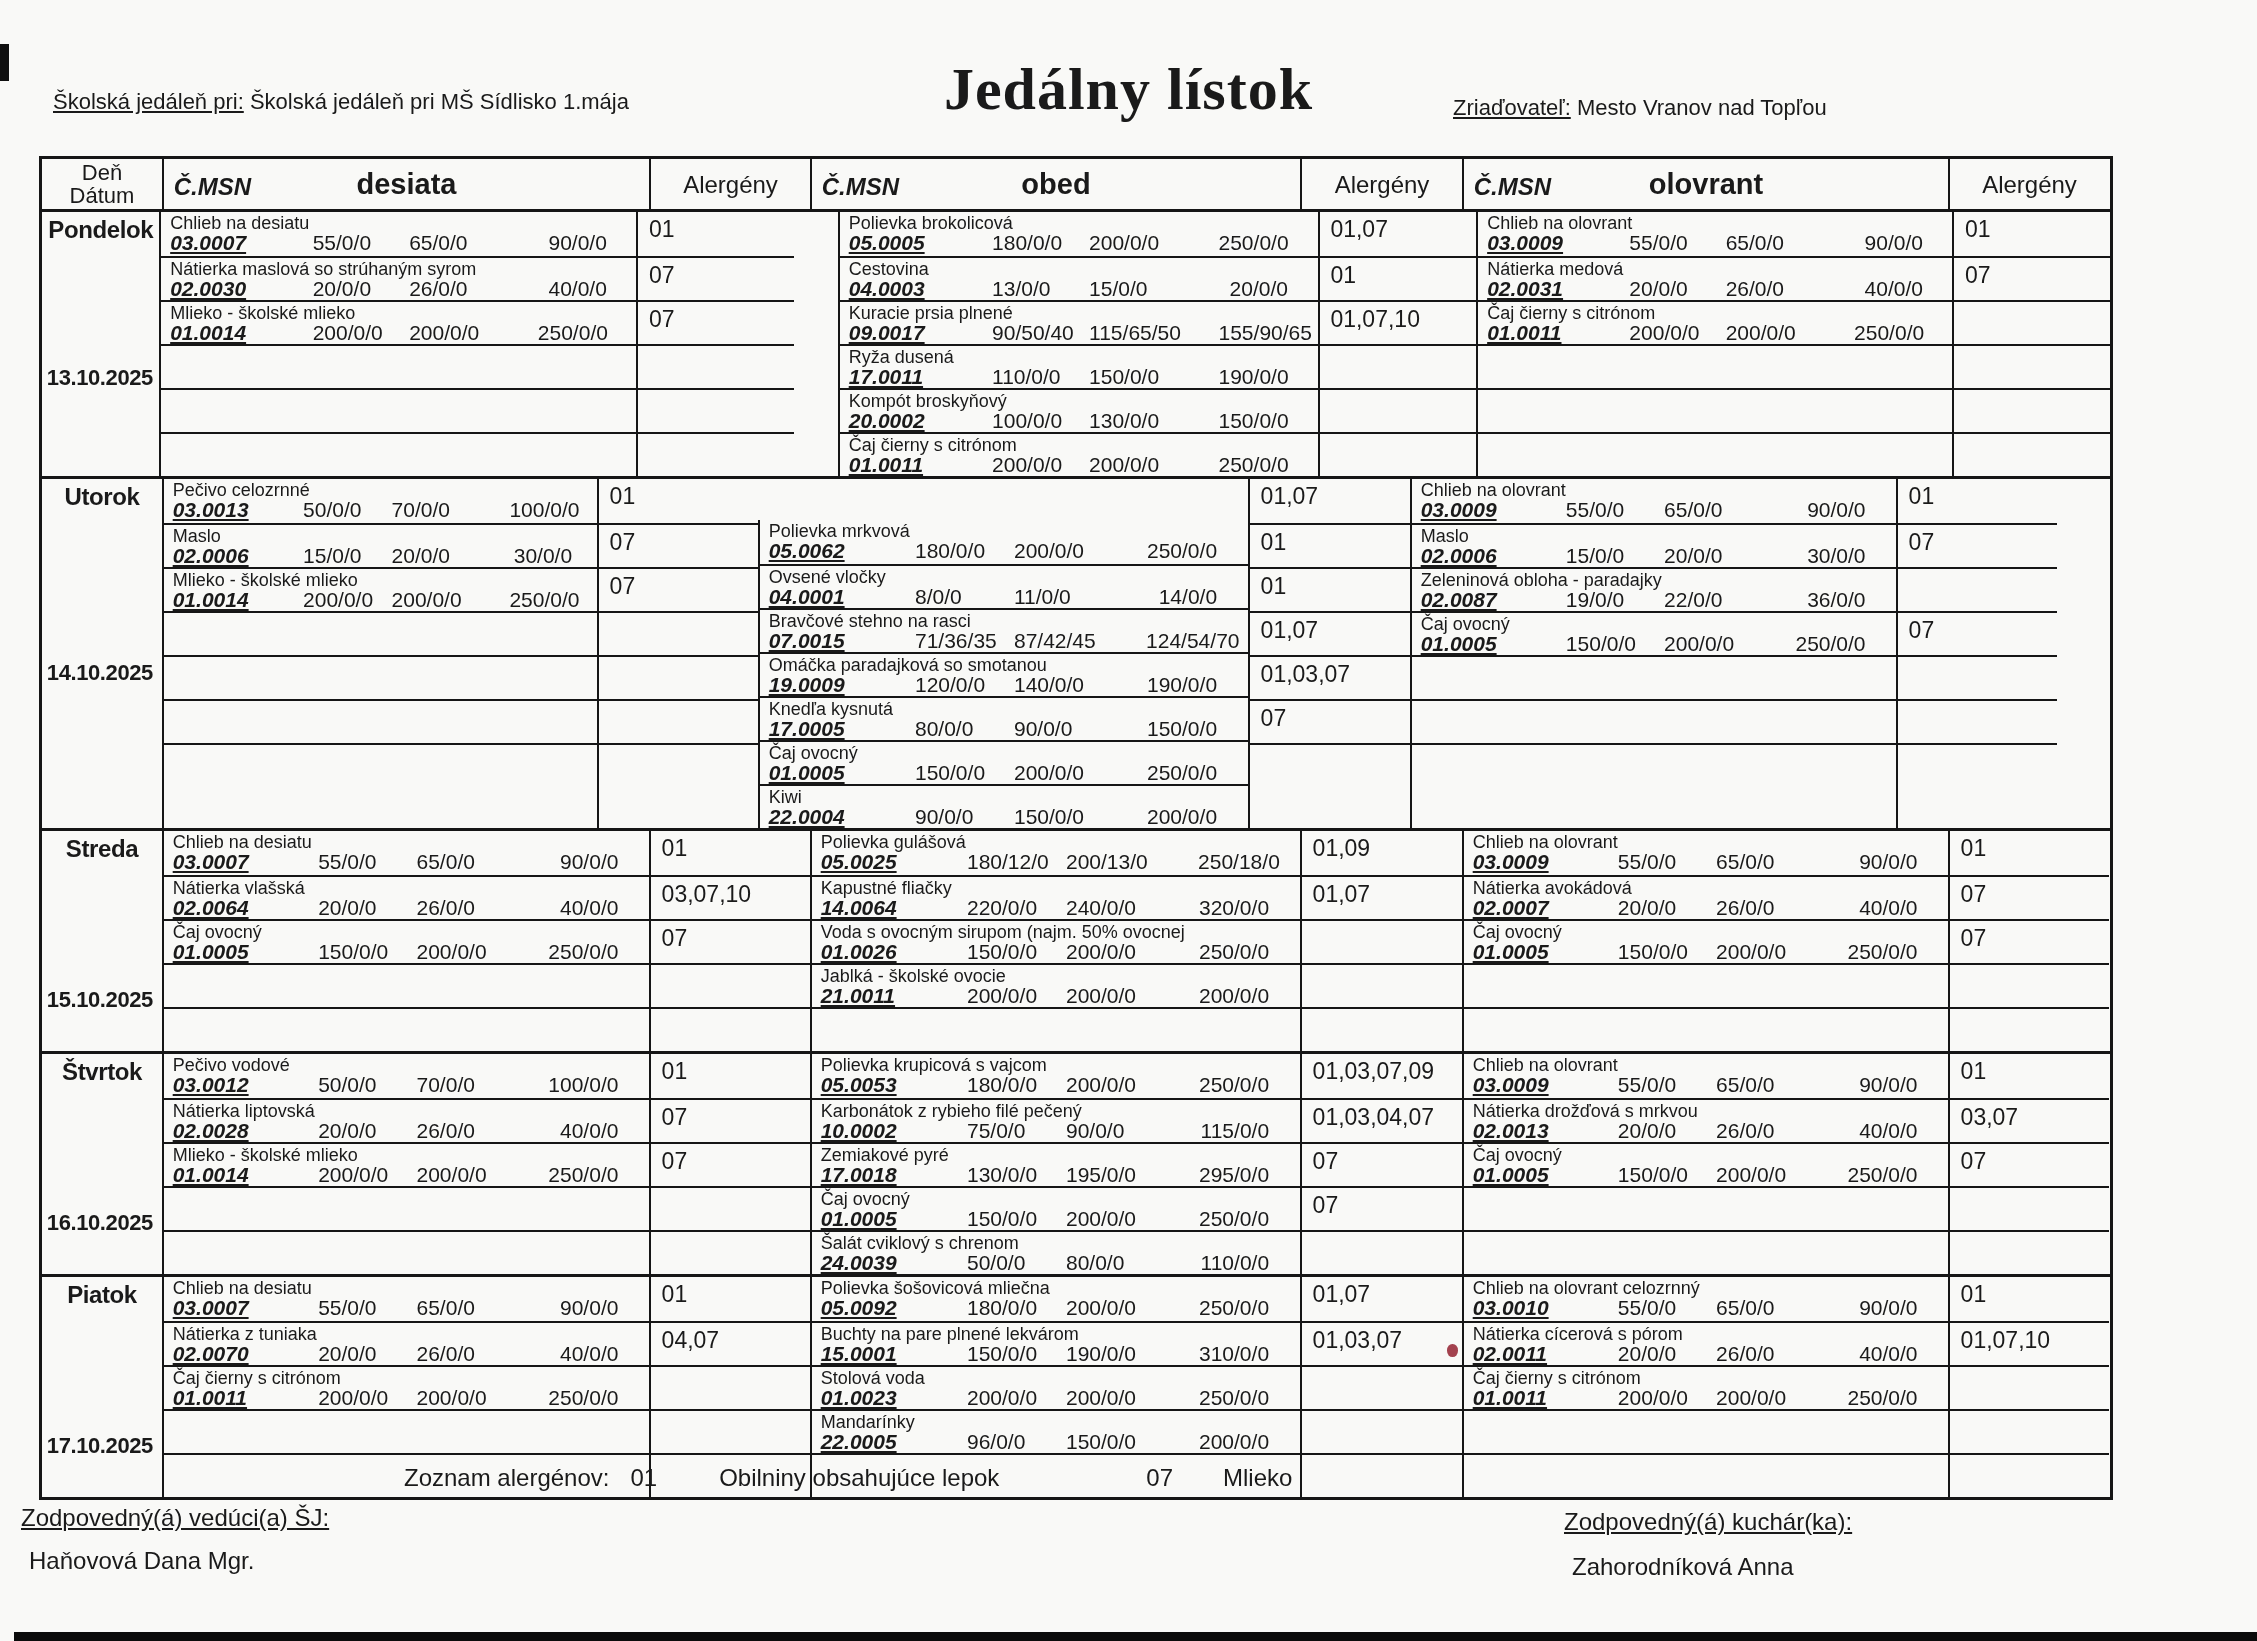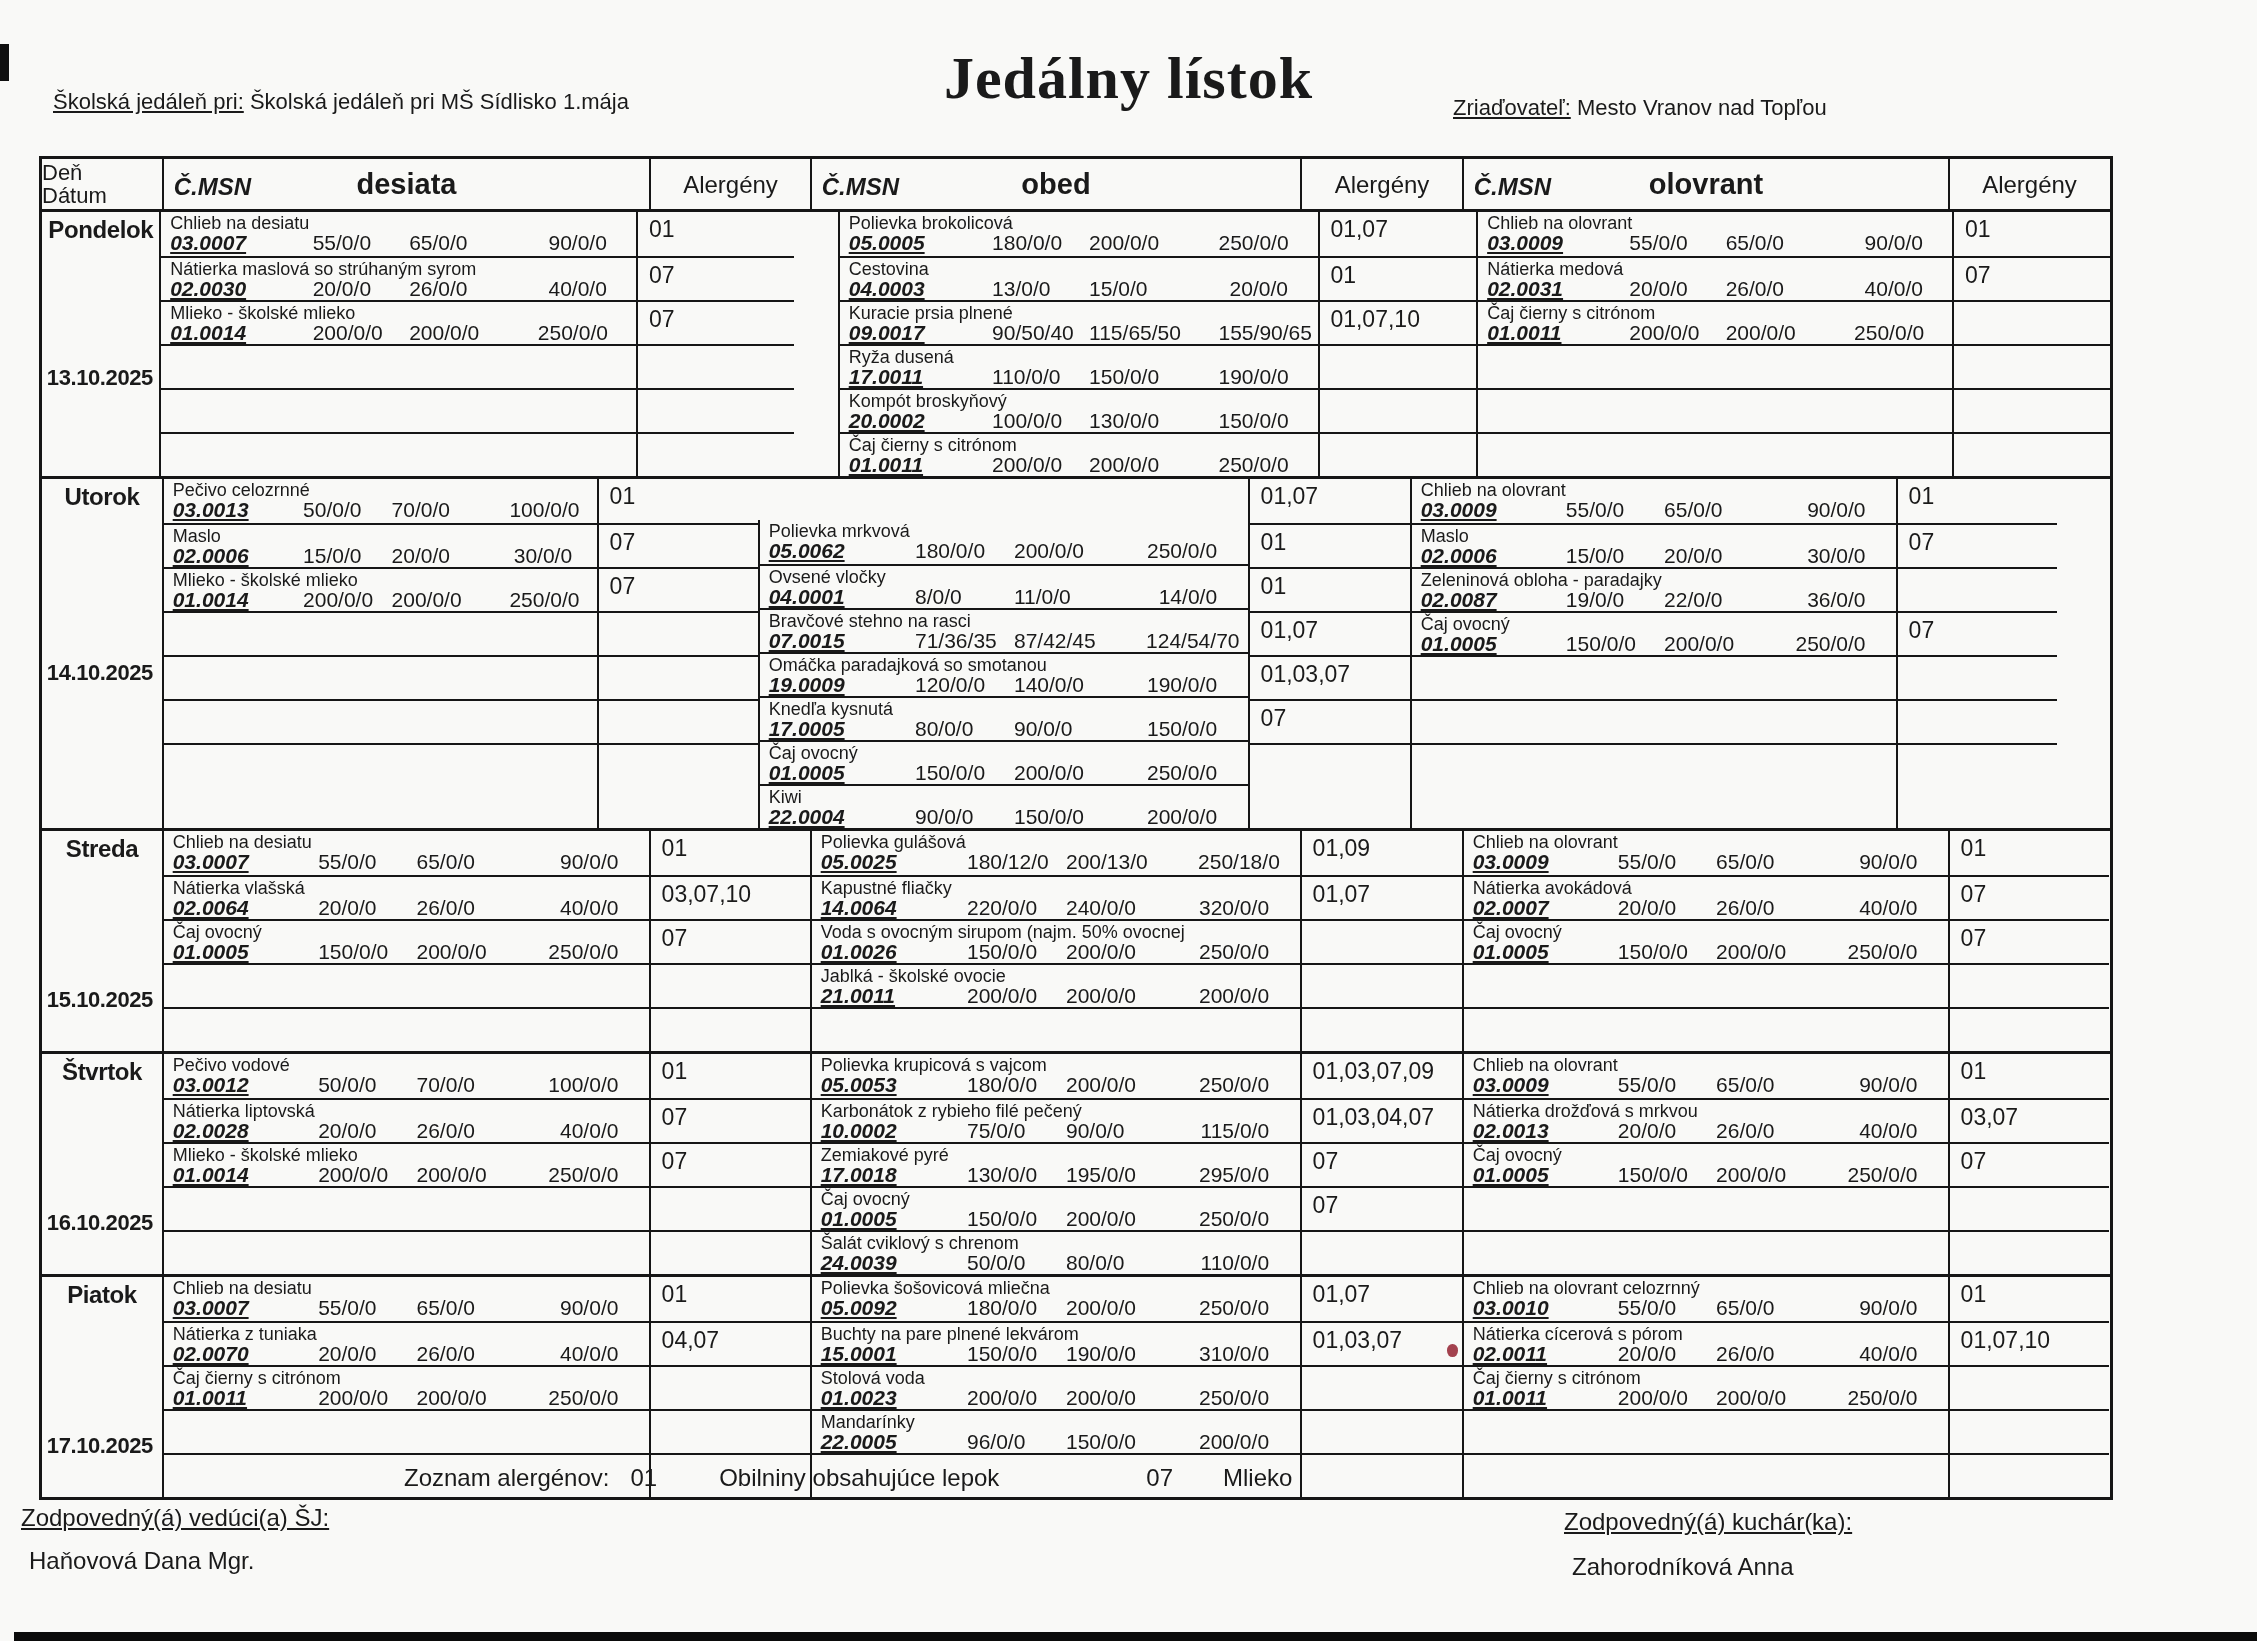--- a/index.html
+++ b/index.html
@@ -17,42 +17,42 @@
     overflow:hidden;
   }
   .paper{
     position:absolute;inset:0;
     background:var(--paper);
   }
   
   .school-line{position:absolute;left:53px;top:89px;font-size:22px;}
   .school-line .lbl{text-decoration:underline;}
   .page-title{
-    position:absolute;left:0;right:0;top:44px;text-align:center;
+    position:absolute;left:0;right:0;top:55px;text-align:center;
     font-family:"Liberation Serif","DejaVu Serif",serif;
     font-weight:bold;font-size:60px;letter-spacing:1px;
   }
   .date-range{
     position:absolute;left:0;right:0;top:124px;text-align:center;
     font-size:28px;
   }
   .date-range span{margin:0 25px;}
   .founder-line{position:absolute;left:1453px;top:95px;font-size:22px;}
   .founder-line .lbl{text-decoration:underline;}
 
   
   .menu-table{
     position:absolute;left:39px;top:156px;width:2074px;
     border:3.9px solid var(--line);
     background:var(--paper);
   }
   .thead{display:flex;height:50px;}
   .thead > div{position:relative;}
   .thead > div + div{border-left:2.9px solid var(--line);}
-  .h-day{width:120px;text-align:left;font-size:22px;line-height:23px;padding-top:1.9px;}
+  .h-day{width:120px;text-align:center;font-size:22px;line-height:23px;padding-top:1.9px;}
   .h-meal{position:relative;}
   .h-meal .code{position:absolute;left:9.7px;top:13.5px;font-weight:bold;font-style:italic;font-size:24px;}
   .h-meal .meal{position:absolute;left:0;right:0;top:8.7px;text-align:center;font-weight:bold;font-size:29px;}
   .h-alg{text-align:center;font-size:24px;padding-top:11.6px;}
   .w-item1{width:487px;}  .w-alg1{width:161px;}
   .w-item2{width:490px;}  .w-alg2{width:162px;}
   .w-item3{width:486px;}  .w-alg3{width:161px;}
 
   .day-block{display:flex;border-top:3.9px solid var(--line);}
   .day-block > * + *{border-left:2.9px solid var(--line);}

